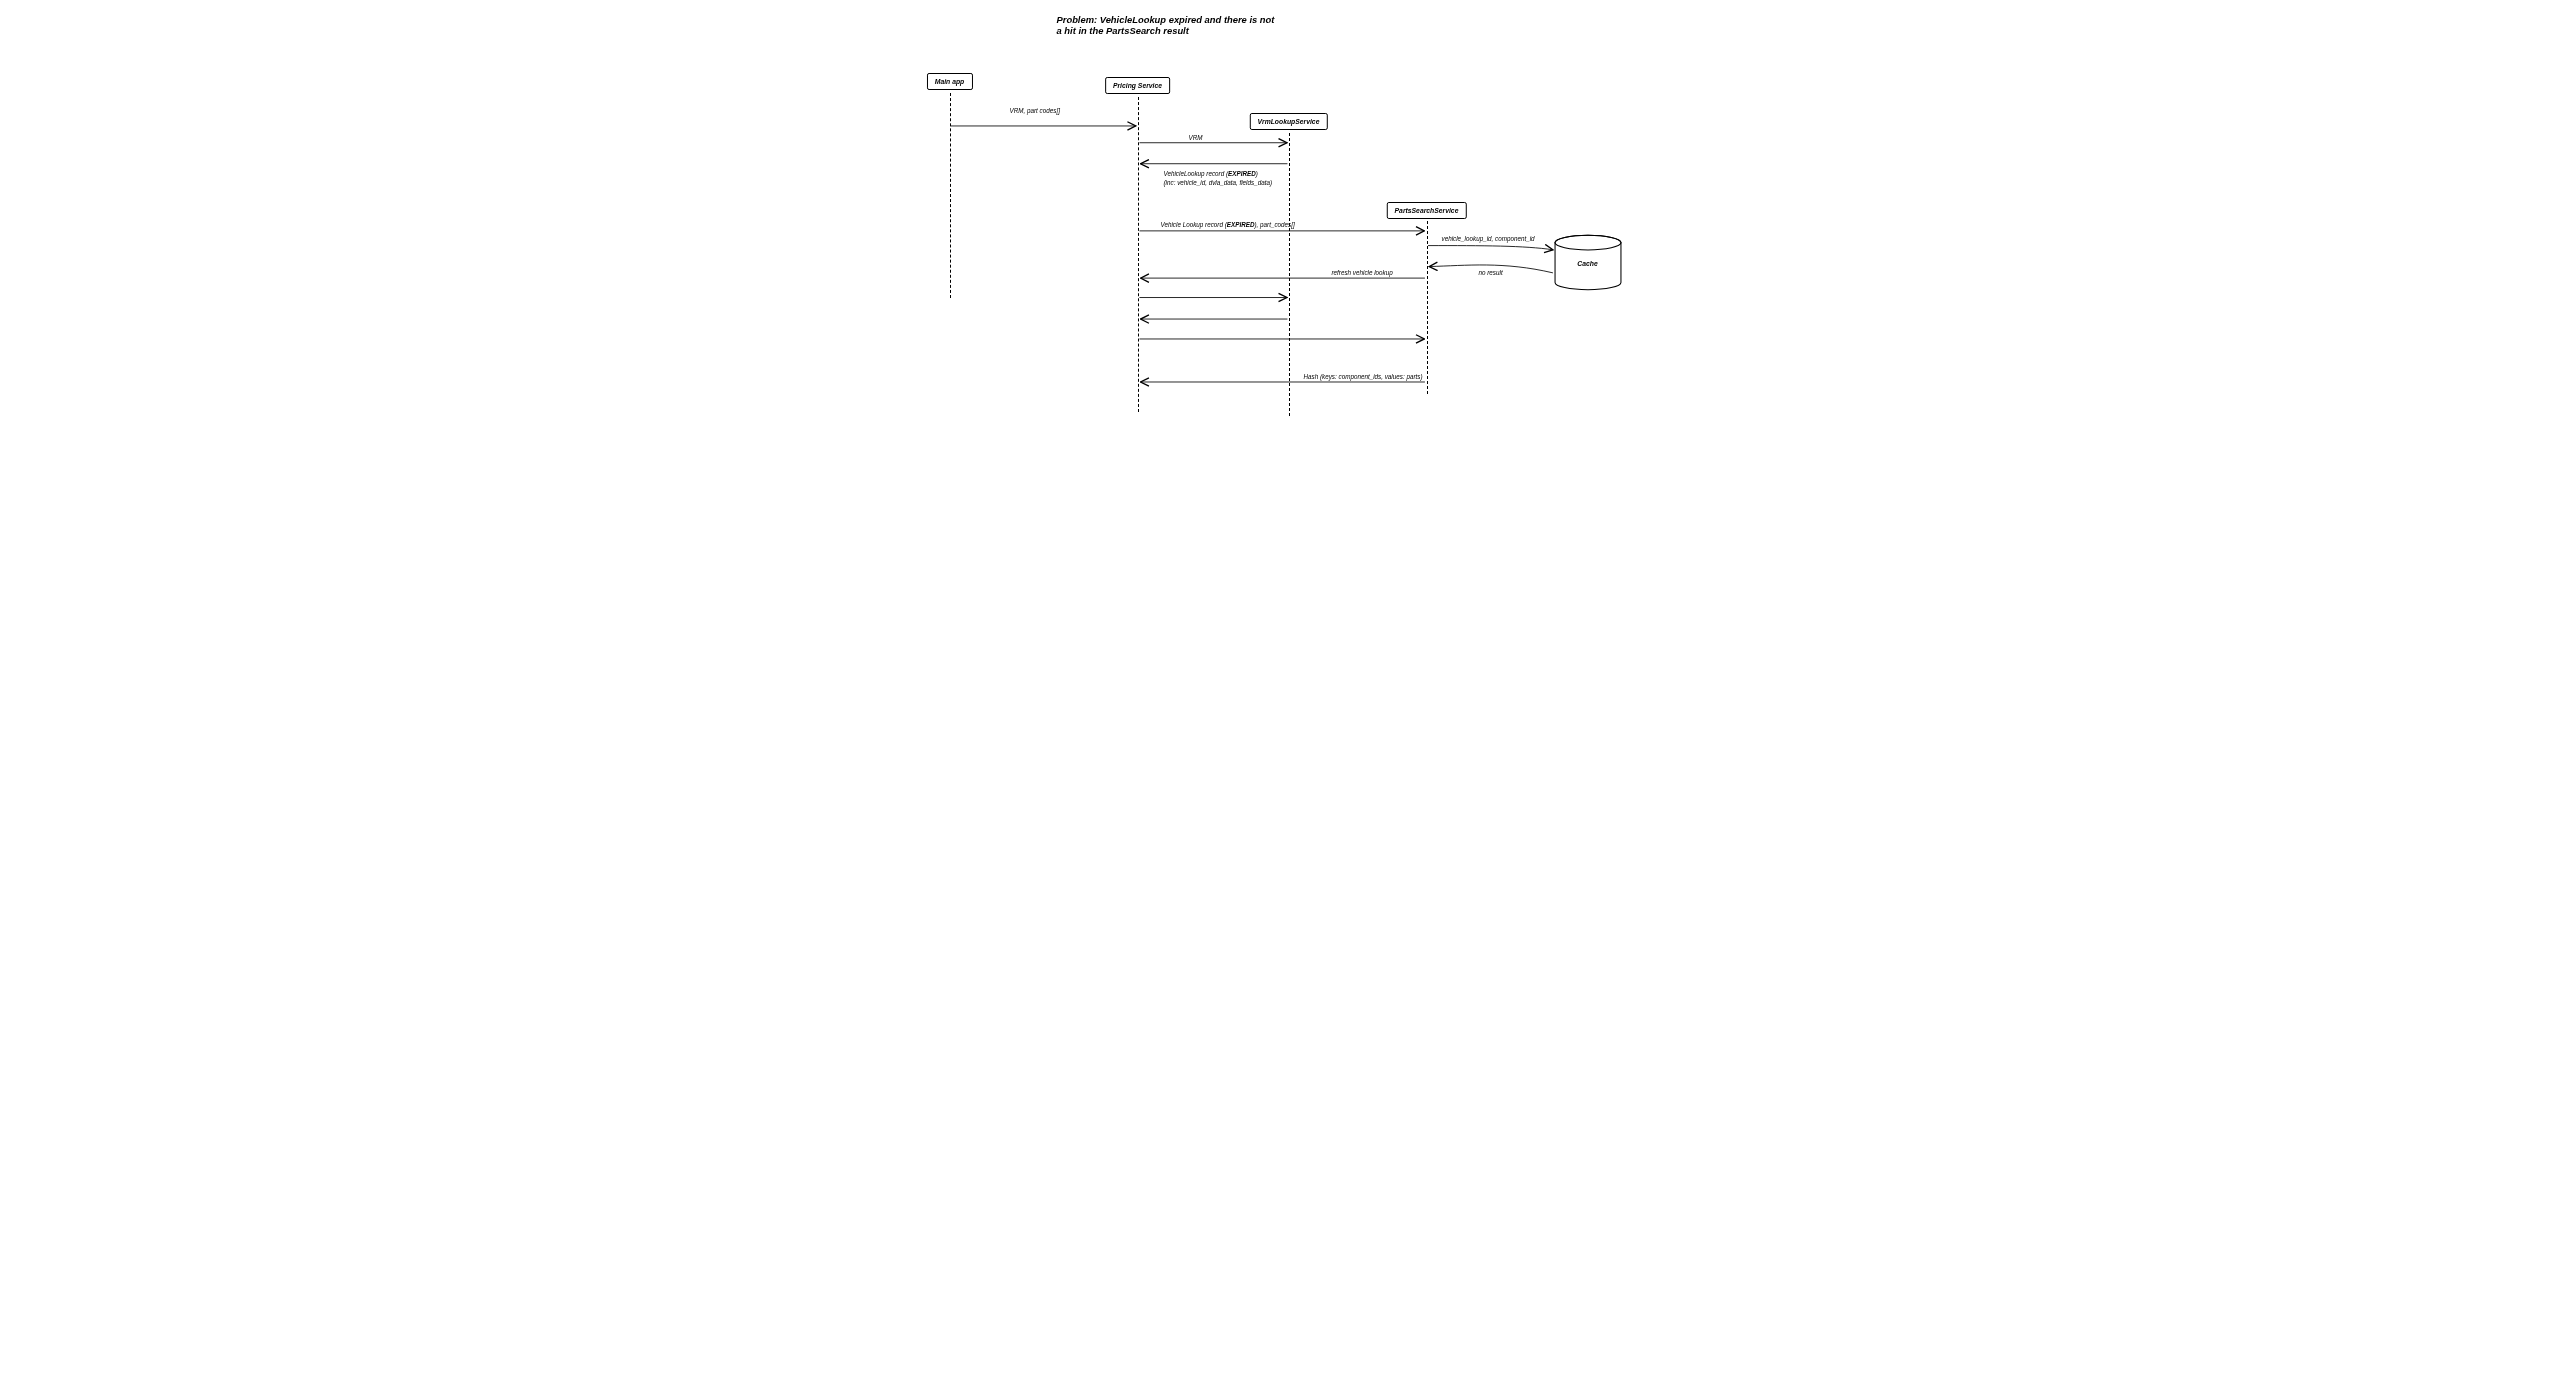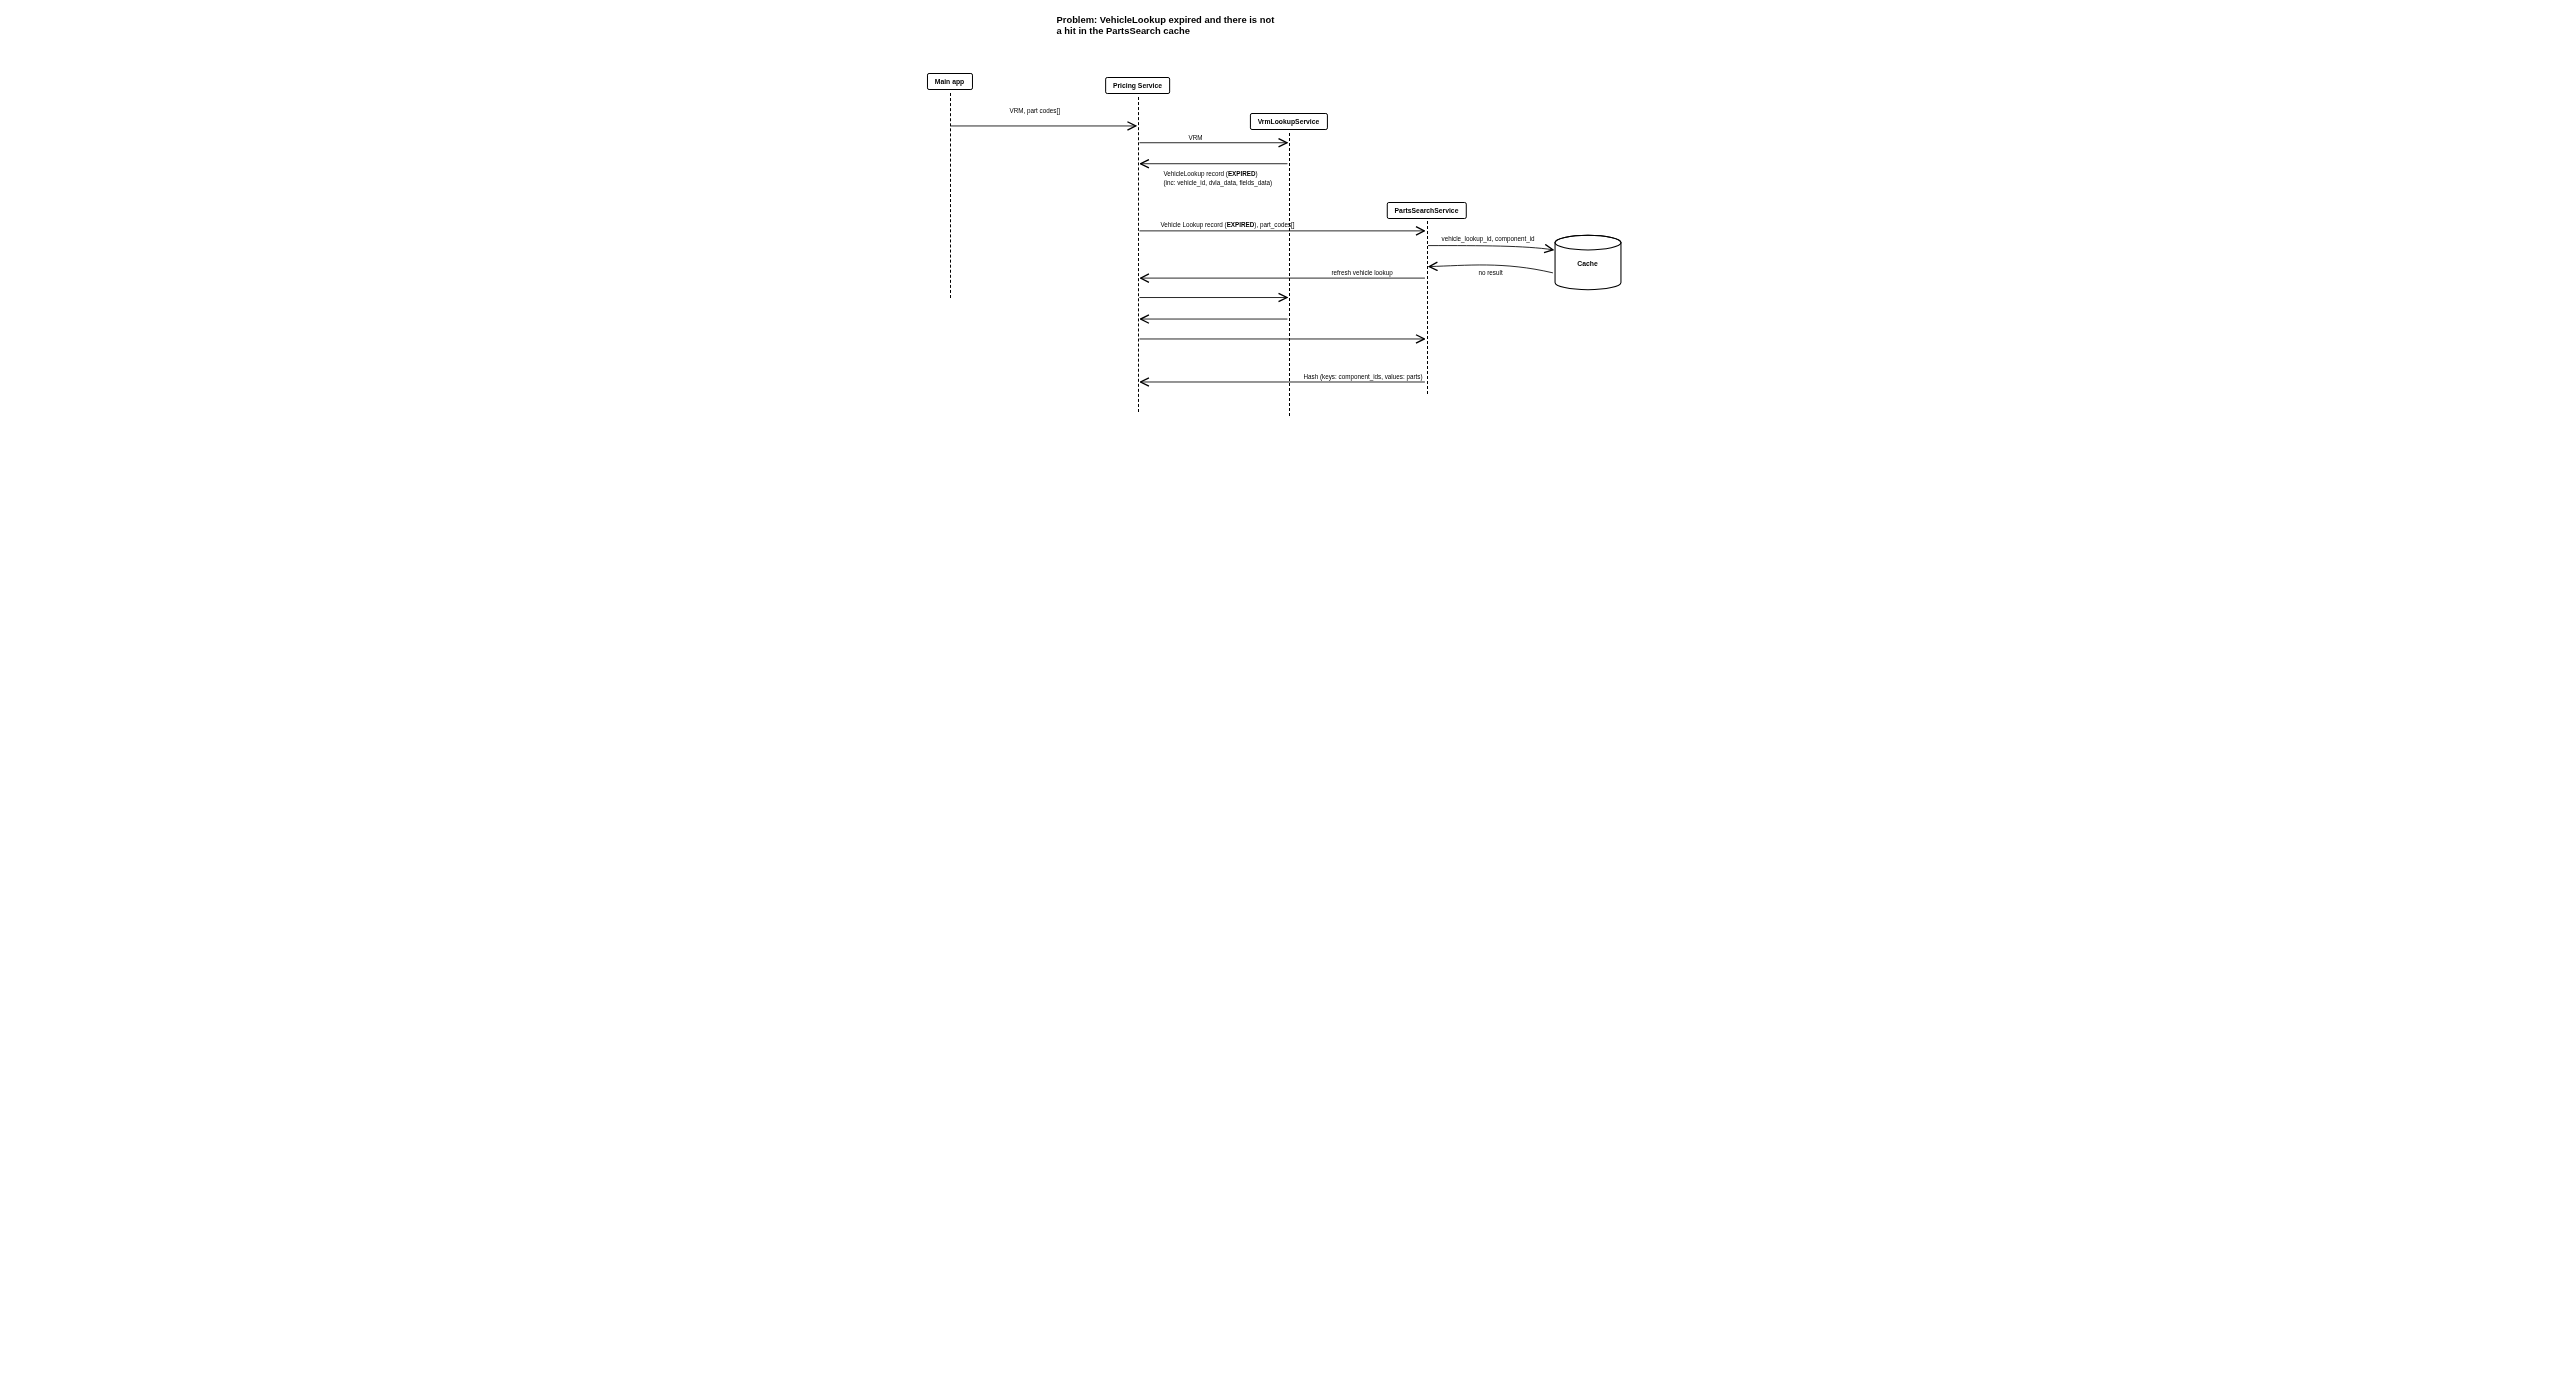--- a/index.html
+++ b/index.html
@@ -8,20 +8,21 @@
     background: #ffffff;
     font-family: Arial, Helvetica, sans-serif;
     color: #000;
   }
   .canvas {
     position: relative;
     width: 787px;
     height: 424px;
     margin: 0 auto;
     background: #fff;
+    font-style: italic;
   }
   .title {
     position: absolute;
     font-weight: 700;
     font-size: 9.4px;
     line-height: 1.25;
   }
   .participant {
     position: absolute;
     background: #fff;
@@ -63,21 +64,21 @@
     overflow: visible;
   }
 </style>
 </head>
 <body>
 
 <div class="canvas">
 
   <div class="title" style="left:162px; top:13.6px;">
     <span>Problem: VehicleLookup expired and there is not</span><br>
-    <span>a hit in the PartsSearch cache</span>
+    <span>a hit in the PartsSearch result</span>
   </div>
 
   <div class="participant" style="left:55px; top:73px;">
     <span>Main app</span>
   </div>
   <div class="participant" style="left:243px; top:77px;">
     <span>Pricing Service</span>
   </div>
   <div class="participant" style="left:394px; top:113px;">
     <span>VrmLookupService</span>

